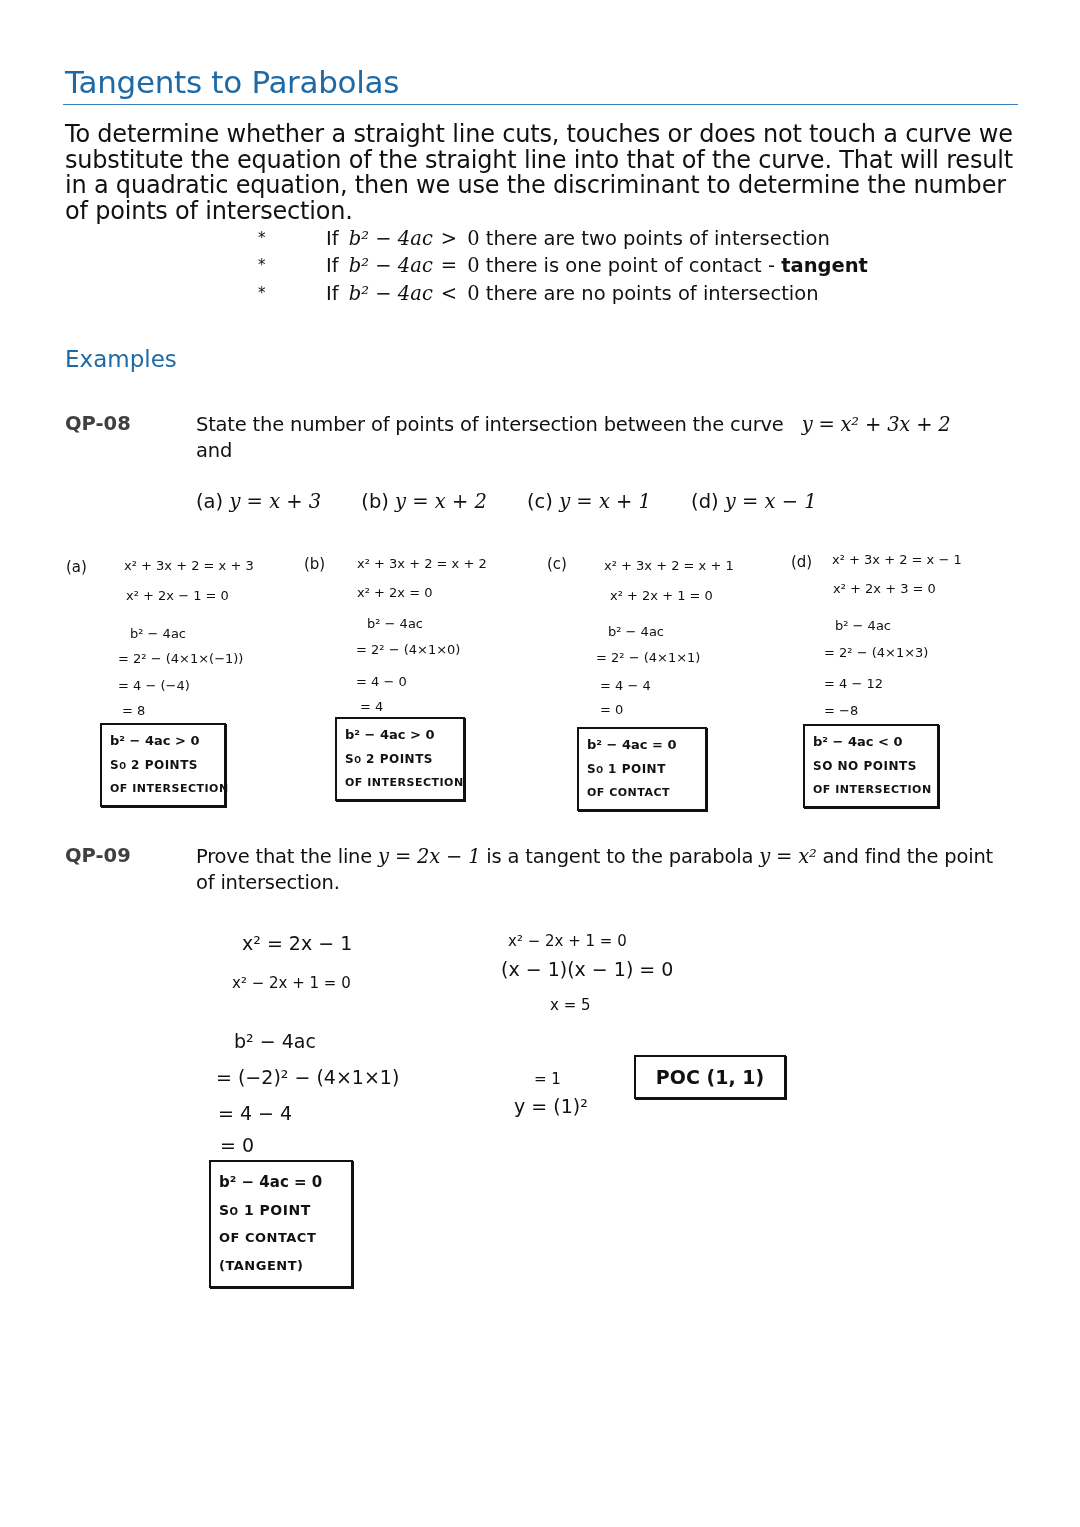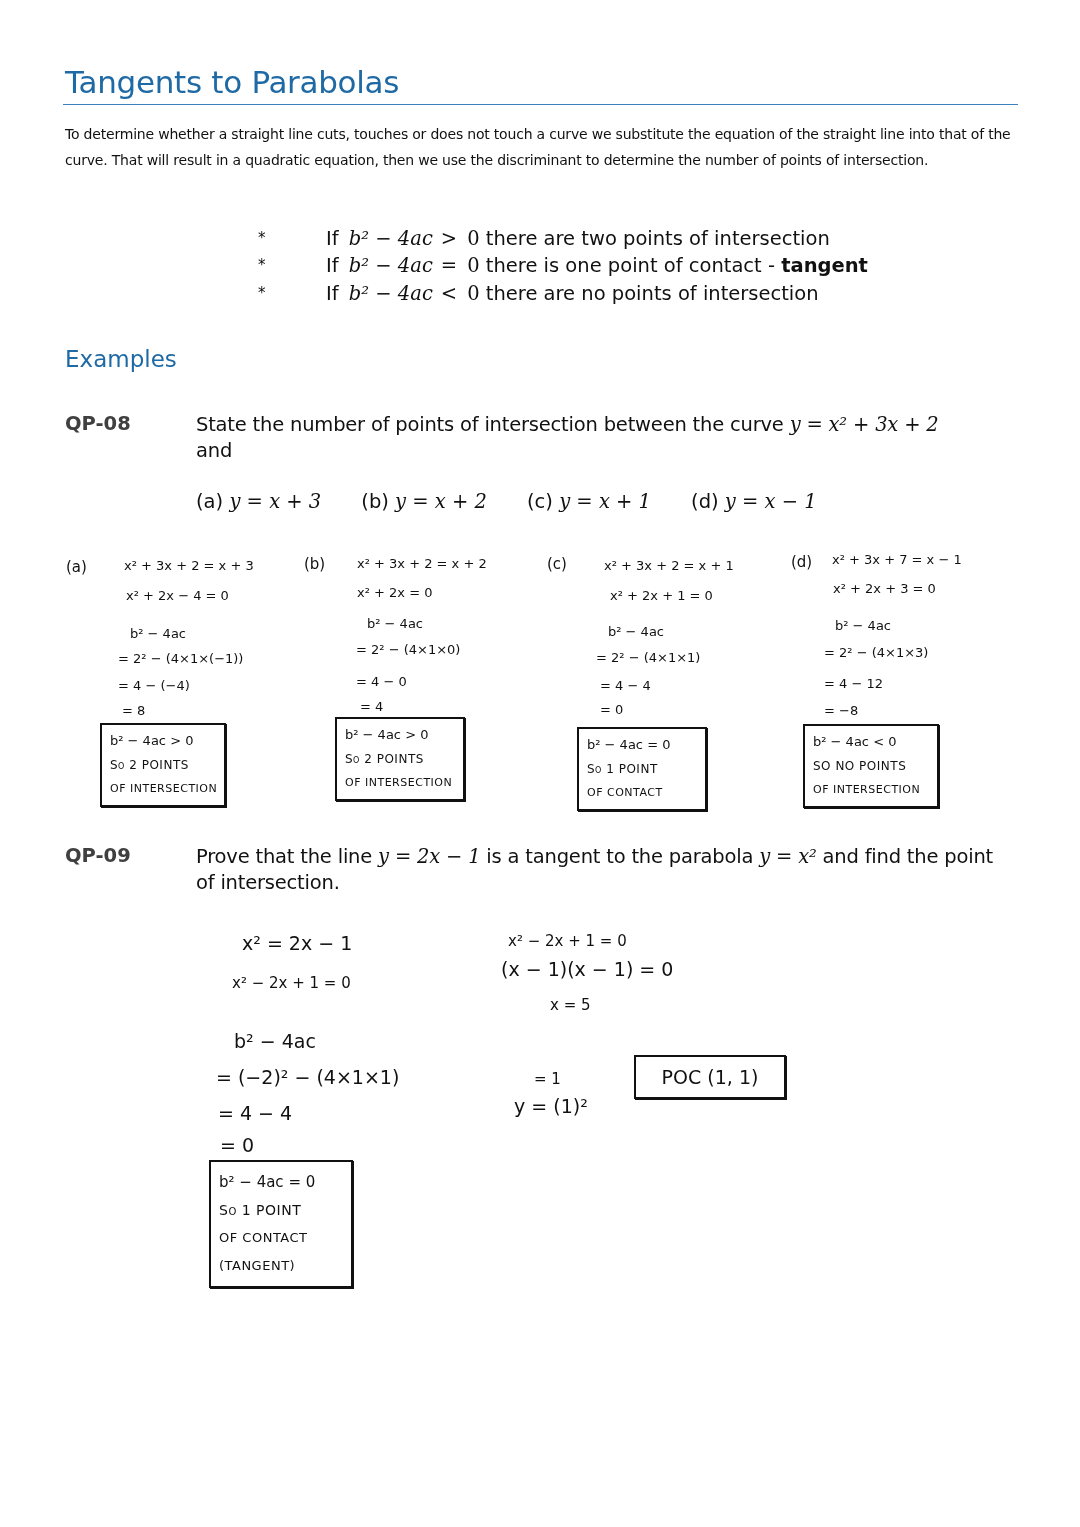--- a/index.html
+++ b/index.html
@@ -1,34 +1,34 @@
 <!DOCTYPE html>
 <html><head>
   <meta charset="utf-8">
   <style>
     html, body { margin: 0; padding: 0; background: #ffffff; }
     body { width: 1080px; height: 1527px; position: relative; overflow: hidden;
            font-family: "DejaVu Sans", sans-serif; color: #111; }
     .abs { position: absolute; }
     .title { left: 65px; top: 64px; font-size: 31px; color: #1f6aa5; letter-spacing: -0.3px; }
     .title-rule { left: 63px; top: 104px; width: 955px; height: 1px; background: #3a82bf; }
-    .intro { left: 65px; top: 122px; width: 960px; font-size: 14px; line-height: 25.5px; color: #111; letter-spacing: -0.2px; }
+    .intro { left: 65px; top: 122px; width: 960px; font-size: 24px; line-height: 25.5px; color: #111; letter-spacing: -0.2px; }
     .rule-row { left: 258px; font-size: 19.5px; height: 28px; display: flex; align-items: center; }
     .bullet { width: 68px; font-size: 15px; }
     .math { font-family: "DejaVu Serif", serif; font-style: italic; }
     .mathn { font-family: "DejaVu Serif", serif; }
     .section { left: 65px; top: 346px; font-size: 23px; color: #1f6aa5; }
     .qlabel { left: 65px; font-size: 19.5px; font-weight: bold; color: #404040; }
     .qtext { left: 196px; width: 820px; font-size: 19.5px; line-height: 25.5px; letter-spacing: -0.2px; }
     .parts { left: 196px; top: 490px; font-size: 19.5px; display: flex; }
     .part { margin-right: 40px; white-space: nowrap; }
     .hw { font-family: "DejaVu Sans", sans-serif; font-size: 15px; color: #111; white-space: nowrap; }
     .hw.sm { font-size: 13px; }
     .hw.lg { font-size: 19px; }
-    .box { border: 2.5px solid #111; box-shadow: 1px 1px 0 #111; padding: 4px 8px; }
+    .box { border: 2.5px solid #111; box-shadow: 1px 1px 0 #111; padding: 4px 8px; font-weight: bold; }
     .box .hw { display: block; line-height: 24px; }
     .caps { font-variant: small-caps; letter-spacing: 0.5px; }
   </style>
 </head>
 <body>
 
 <div class="abs title">Tangents to Parabolas</div>
 <div class="abs title-rule"></div>
 <div class="abs intro">To determine whether a straight line cuts, touches or does not touch a curve we substitute the equation of the straight line into that of the curve.  That will result in a quadratic equation, then we use the discriminant to determine the number of points of intersection.</div>
 
@@ -56,33 +56,33 @@
   <span class="mathn" style="margin-right:10px">&lt;</span>
   <span class="mathn">0</span>
   <span style="white-space:pre"> there are no points of intersection</span>
 </div>
 
 <div class="abs section">Examples</div>
 
 <div class="abs qlabel" style="top:412px">QP-08</div>
 <div class="abs qtext" style="top:412px">
   <span>State the number of points of intersection between the curve</span>
-  <span class="math" style="margin-left:0">y = x² + 3x + 2</span><br>
+  <span class="math" style="margin-left:12px">y = x² + 3x + 2</span><br>
   <span>and</span>
 </div>
 <div class="abs parts">
   <span class="part"><span>(a)</span> <span class="math">y = x + 3</span></span>
   <span class="part"><span>(b)</span> <span class="math">y = x + 2</span></span>
   <span class="part"><span>(c)</span> <span class="math">y = x + 1</span></span>
   <span class="part"><span>(d)</span> <span class="math">y = x − 1</span></span>
 </div>
 
 <div class="abs hw" style="left:66px;top:558px">(a)</div>
 <div class="abs hw sm" style="left:124px;top:558px">x² + 3x + 2 = x + 3</div>
-<div class="abs hw sm" style="left:126px;top:588px">x² + 2x − 4 = 0</div>
+<div class="abs hw sm" style="left:126px;top:588px">x² + 2x − 1 = 0</div>
 <div class="abs hw sm" style="left:130px;top:626px">b² − 4ac</div>
 <div class="abs hw sm" style="left:118px;top:651px">= 2² − (4×1×(−1))</div>
 <div class="abs hw sm" style="left:118px;top:678px">= 4 − (−4)</div>
 <div class="abs hw sm" style="left:122px;top:703px">= 8</div>
 <div class="abs box" style="left:100px;top:723px;width:106px">
   <span class="hw sm">b² − 4ac &gt; 0</span>
   <span class="hw sm caps" style="font-size:12px">So 2 POINTS</span>
   <span class="hw sm caps" style="font-size:11px">OF INTERSECTION</span>
 </div>
 
@@ -106,21 +106,21 @@
 <div class="abs hw sm" style="left:596px;top:650px">= 2² − (4×1×1)</div>
 <div class="abs hw sm" style="left:600px;top:678px">= 4 − 4</div>
 <div class="abs hw sm" style="left:600px;top:702px">= 0</div>
 <div class="abs box" style="left:577px;top:727px;width:110px">
   <span class="hw sm">b² − 4ac = 0</span>
   <span class="hw sm caps" style="font-size:12px">So 1 POINT</span>
   <span class="hw sm caps" style="font-size:11px">OF CONTACT</span>
 </div>
 
 <div class="abs hw" style="left:791px;top:553px">(d)</div>
-<div class="abs hw sm" style="left:832px;top:552px">x² + 3x + 7 = x − 1</div>
+<div class="abs hw sm" style="left:832px;top:552px">x² + 3x + 2 = x − 1</div>
 <div class="abs hw sm" style="left:833px;top:581px">x² + 2x + 3 = 0</div>
 <div class="abs hw sm" style="left:835px;top:618px">b² − 4ac</div>
 <div class="abs hw sm" style="left:824px;top:645px">= 2² − (4×1×3)</div>
 <div class="abs hw sm" style="left:824px;top:676px">= 4 − 12</div>
 <div class="abs hw sm" style="left:824px;top:703px">= −8</div>
 <div class="abs box" style="left:803px;top:724px;width:116px">
   <span class="hw sm">b² − 4ac &lt; 0</span>
   <span class="hw sm caps" style="font-size:12px">SO NO POINTS</span>
   <span class="hw sm caps" style="font-size:11px">OF INTERSECTION</span>
 </div>

